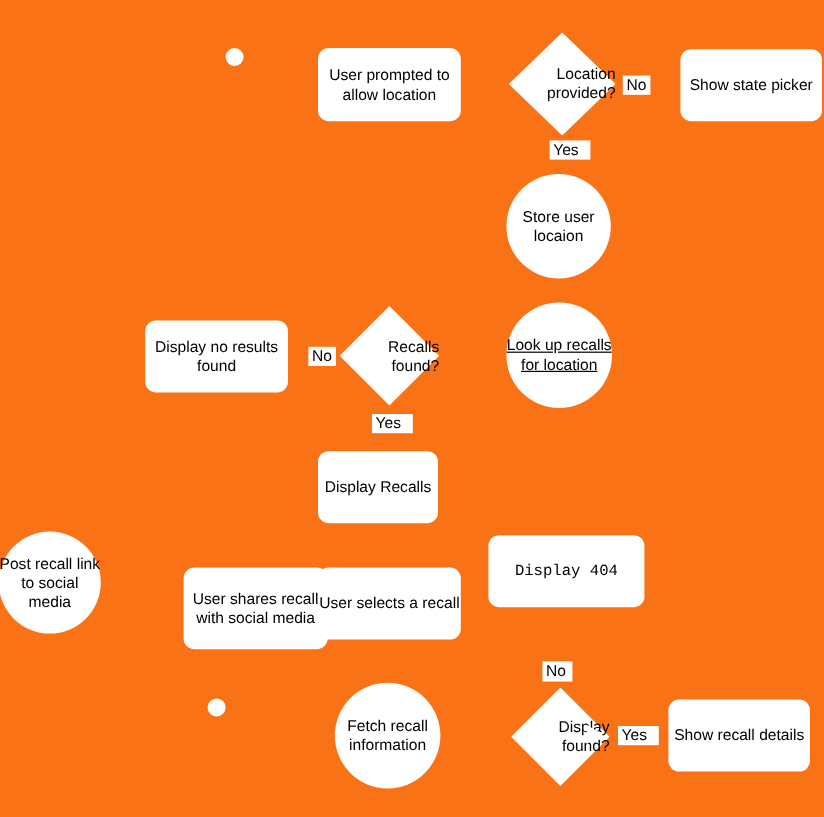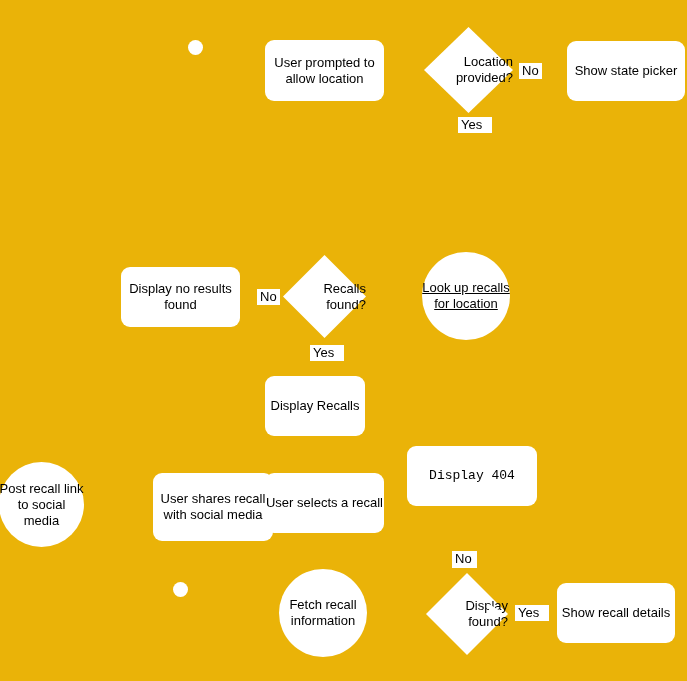--- a/index.html
+++ b/index.html
@@ -5,21 +5,21 @@
 <style>
   html, body {
     margin: 0;
     padding: 0;
     background: #000000;
   }
   #canvas {
     position: relative;
     width: 687px;
     height: 681px;
-    background: #eab308;
+    background: #f97316;
     overflow: hidden;
     font-family: "Liberation Sans", sans-serif;
   }
   .node {
     position: absolute;
     box-sizing: border-box;
     background: #ffffff;
     color: #000000;
     display: flex;
     align-items: center;
@@ -104,20 +104,23 @@
   </div>
 
   <div class="edge-label" style="left:519px; top:63px; width:17px; height:16px;">No</div>
 
   <div class="node process" style="left:567px; top:41px; width:118px; height:60px;text-align:center;">
     <span class="nlabel">Show state picker</span>
   </div>
 
   <div class="edge-label" style="left:458px; top:117px; width:28px; height:16px;">Yes</div>
 
+  <div class="node circle" style="left:422px; top:145px; width:87px; height:87px;">
+    <span class="nlabel">Store user locaion</span>
+  </div>
 
   <div class="node process" style="left:121px; top:267px; width:119px; height:60px;">
     <span class="nlabel">Display no results found</span>
   </div>
 
   <div class="edge-label" style="left:257px; top:289px; width:17px; height:16px;">No</div>
 
   <div class="diamond-wrap" style="left:283px; top:255px; width:83px; height:83px;">
     <div class="diamond-shape"></div>
     <div class="diamond-label">Recalls found?</div>
@@ -126,21 +129,21 @@
   <div class="edge-label" style="left:310px; top:345px; width:28px; height:16px;">Yes</div>
 
   <div class="node circle" style="left:422px; top:252px; width:88px; height:88px;text-decoration:underline;">
     <span class="nlabel">Look up recalls for location</span>
   </div>
 
   <div class="node process" style="left:265px; top:376px; width:100px; height:60px;">
     <span class="nlabel">Display Recalls</span>
   </div>
 
-  <div class="node circle" style="left:-1px; top:462px; width:85px; height:85px;">
+  <div class="node circle" style="left:-1px; top:443px; width:85px; height:85px;">
     <span class="nlabel">Post recall link to social media</span>
   </div>
 
   <div class="node process" style="left:129px; top:473px; width:120px; height:68px;margin-left:24px;">
     <span class="nlabel">User shares recall with social media</span>
   </div>
 
   <div class="node process" style="left:265px; top:473px; width:119px; height:60px;">
     <span class="nlabel">User selects a recall</span>
   </div>

